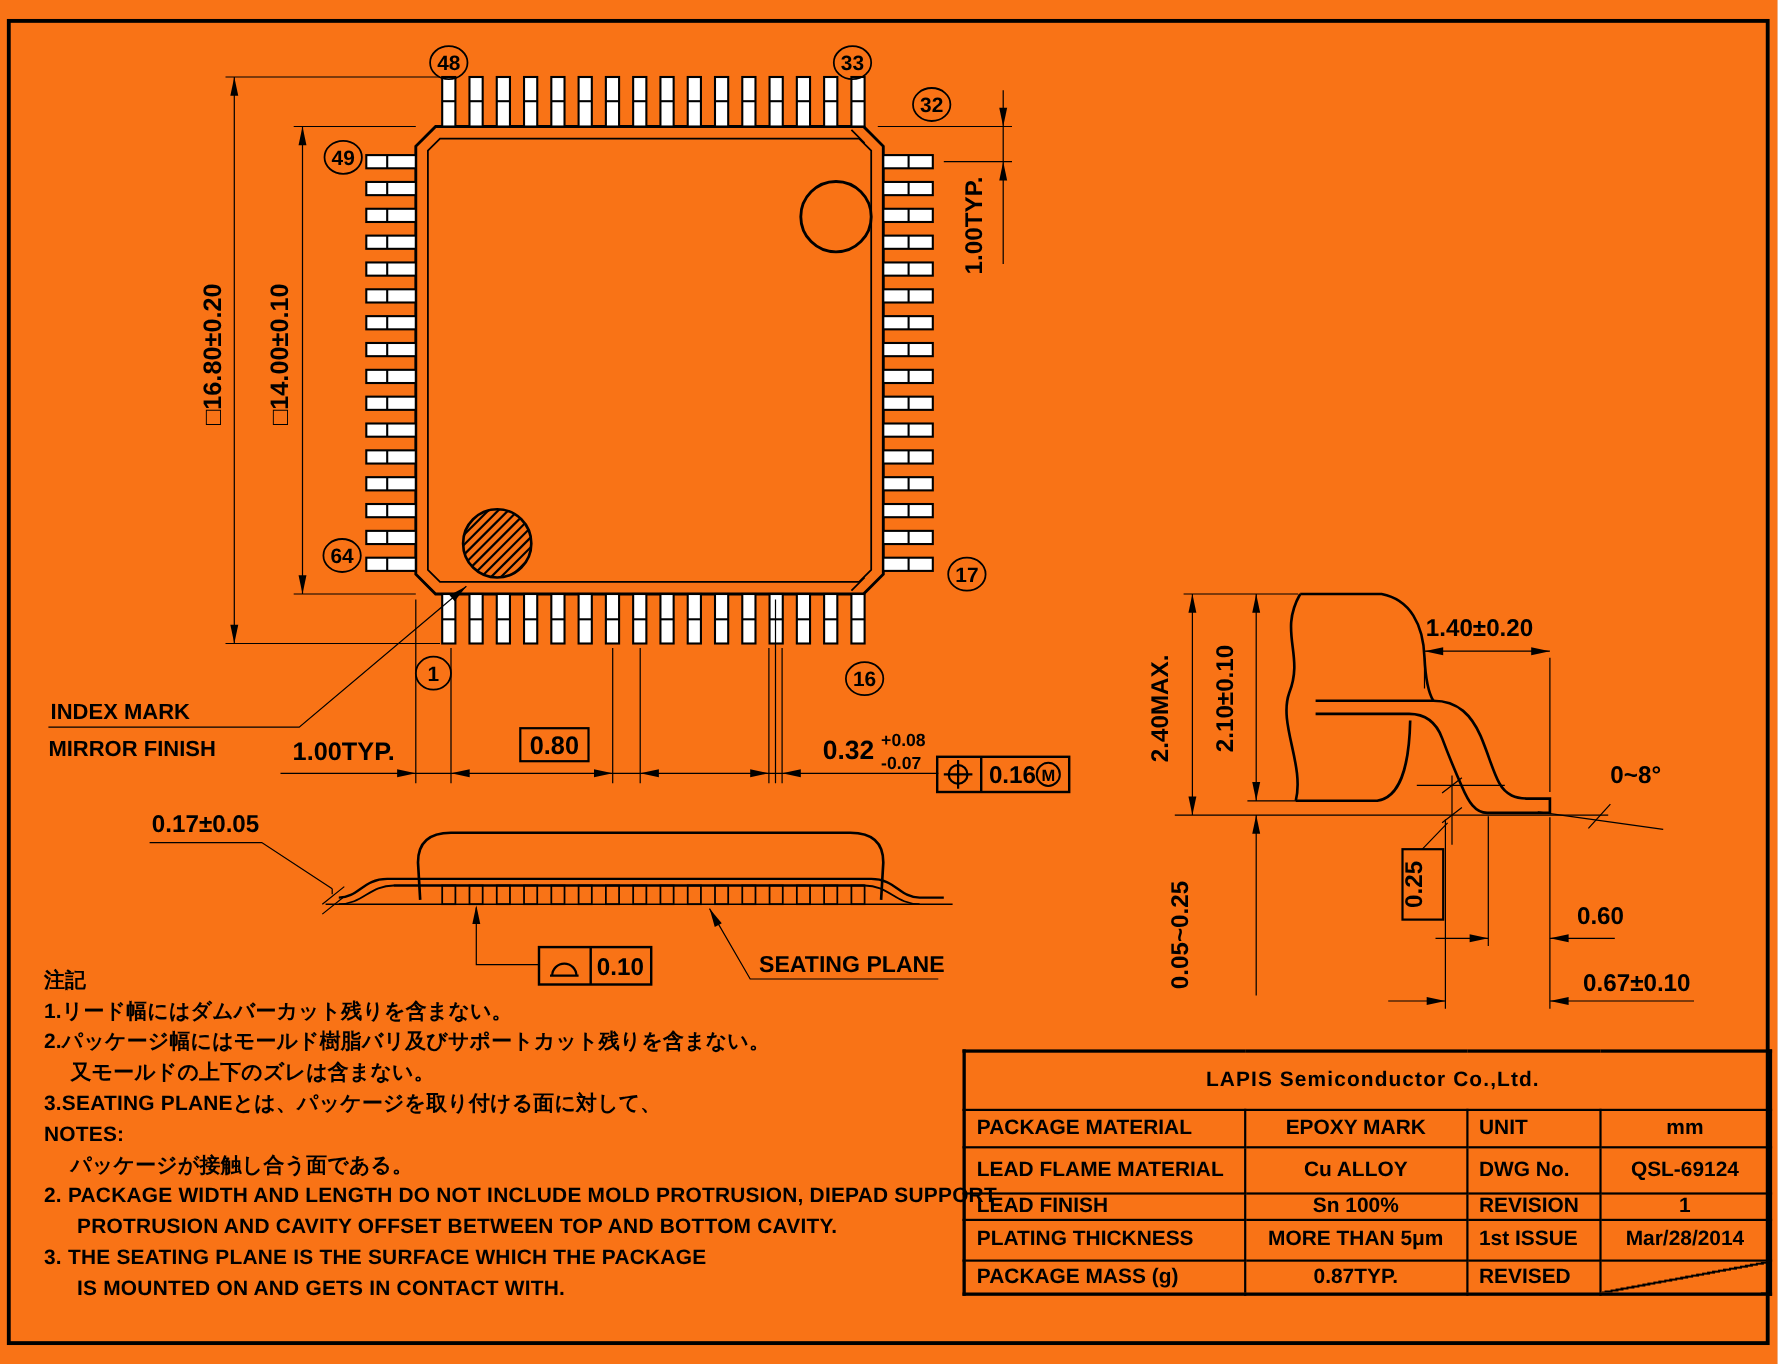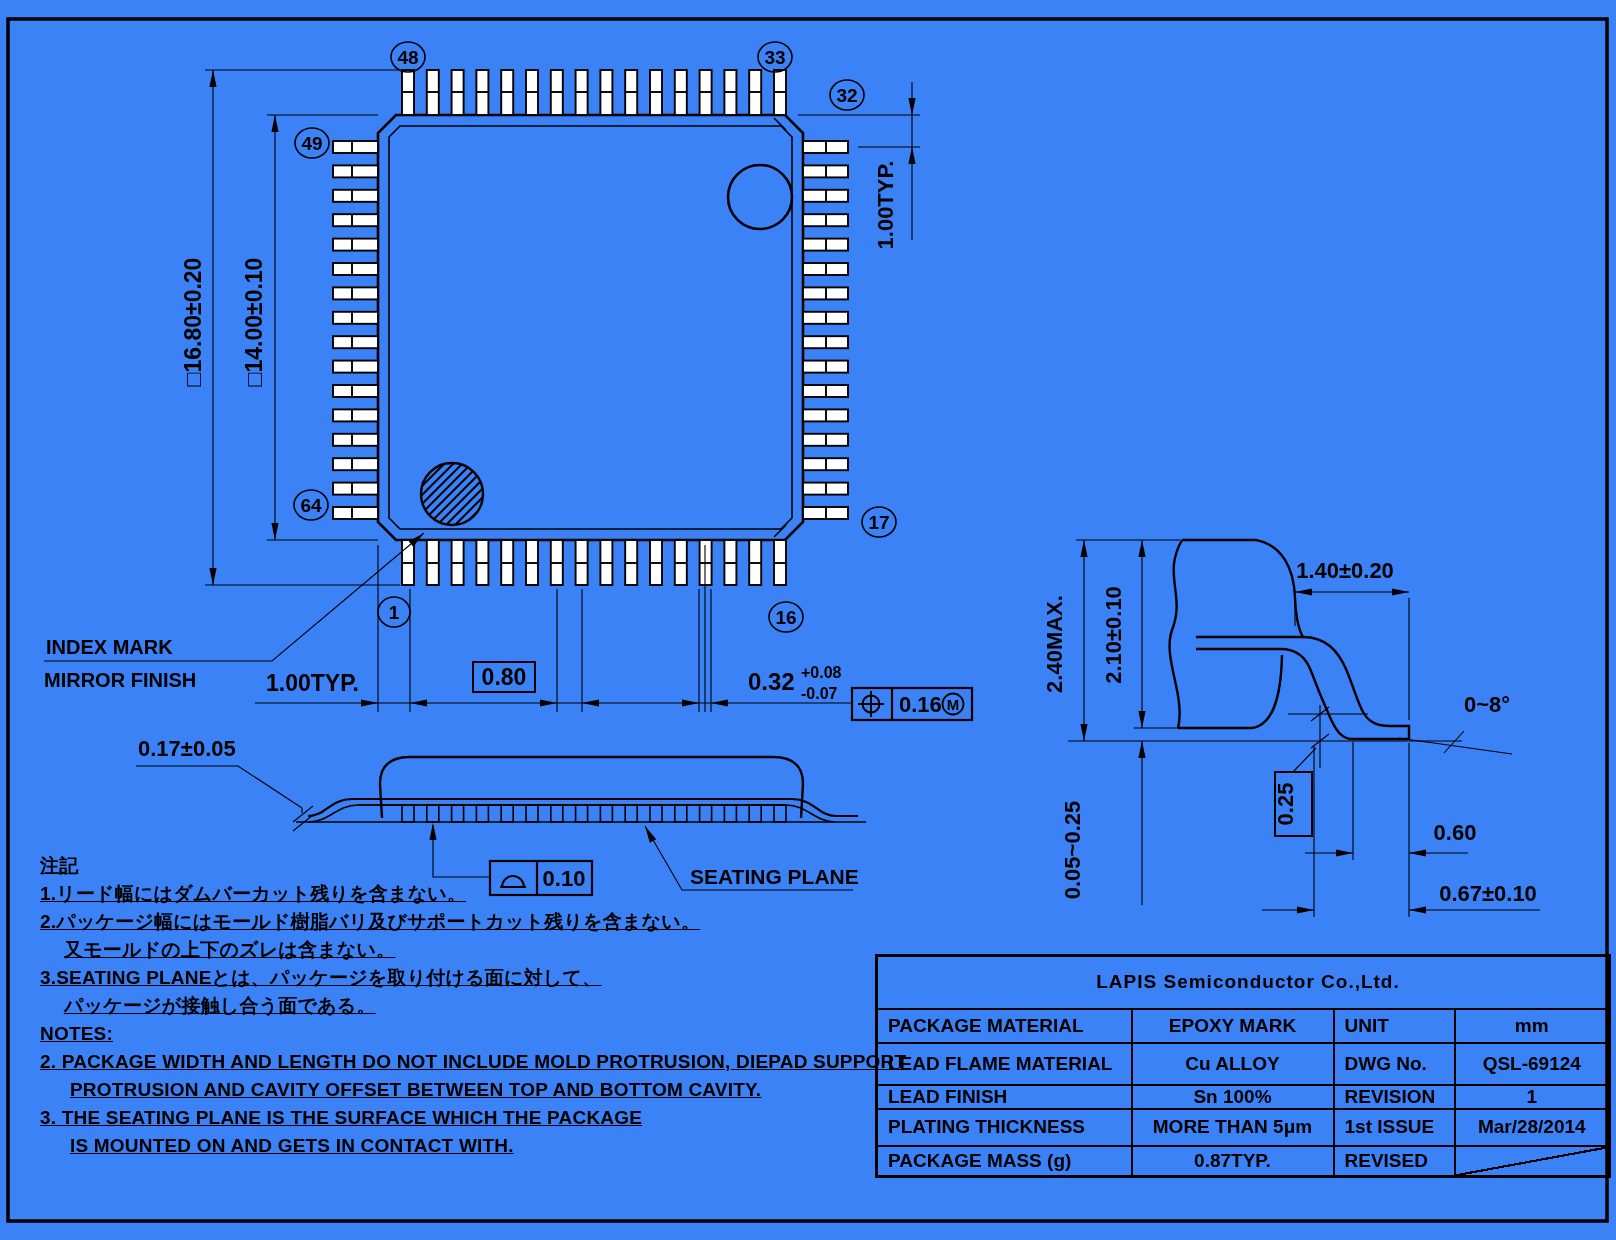--- a/index.html
+++ b/index.html
@@ -1,20 +1,20 @@
 <!DOCTYPE html>
 <html><head>
 <meta charset="utf-8">
 <style>
   html,body{margin:0;padding:0;background:#e8e8e8;}
-  .page{position:relative;width:1616px;height:1240px;background:#3b82f6;
+  .page{position:relative;width:1616px;height:1240px;background:#f97316;
         font-family:"Liberation Sans","DejaVu Sans",sans-serif;overflow:hidden;}
   svg{position:absolute;left:0;top:0;}
   svg text{fill:#000;font-family:"Liberation Sans","DejaVu Sans",sans-serif;font-weight:bold;}
-  .notes{position:absolute;left:40px;top:852px;color:#000;font-weight:bold;text-decoration:underline;}
+  .notes{position:absolute;left:40px;top:878px;color:#000;font-weight:bold;}
   .notes .nl{height:28px;line-height:28px;font-size:19px;white-space:nowrap;letter-spacing:0.2px;}
   .notes .jp{font-size:19px;}
   .notes .ind-jp{padding-left:24px;}
   .notes .ind-en{padding-left:30px;}
   table.tb{position:absolute;left:875px;top:954px;width:733px;border-collapse:collapse;
            table-layout:fixed;color:#000;font-weight:bold;}
   table.tb,table.tb td{border:2.5px solid #000;}
   table.tb{border-width:3px;}
   table.tb td{padding:0 0 0 10px;font-size:19px;white-space:nowrap;overflow:hidden;margin-left:39px;}
   table.tb td.c{text-align:center;padding:0;}
@@ -370,22 +370,22 @@
   <text x="1455" y="840" font-size="22" text-anchor="middle">0.60</text>
   <text x="1488" y="901" font-size="22" text-anchor="middle">0.67±0.10</text>
 </svg>
 
 <div class="notes">
   <div class="nl jp">注記</div>
   <div class="nl jp">1.リード幅にはダムバーカット残りを含まない。</div>
   <div class="nl jp">2.パッケージ幅にはモールド樹脂バリ及びサポートカット残りを含まない。</div>
   <div class="nl jp ind-jp">又モールドの上下のズレは含まない。</div>
   <div class="nl jp">3.SEATING PLANEとは、パッケージを取り付ける面に対して、</div>
+  <div class="nl">NOTES:</div>
   <div class="nl jp ind-jp">パッケージが接触し合う面である。</div>
-  <div class="nl">NOTES:</div>
   <div class="nl">2. PACKAGE WIDTH AND LENGTH DO NOT INCLUDE MOLD PROTRUSION, DIEPAD SUPPORT</div>
   <div class="nl ind-en">PROTRUSION AND CAVITY OFFSET BETWEEN TOP AND BOTTOM CAVITY.</div>
   <div class="nl">3. THE SEATING PLANE IS THE SURFACE WHICH THE PACKAGE</div>
   <div class="nl ind-en">IS MOUNTED ON AND GETS IN CONTACT WITH.</div>
 </div>
 
 <table class="tb">
   <colgroup>
         <col style="width:255px">
         <col style="width:202px">

